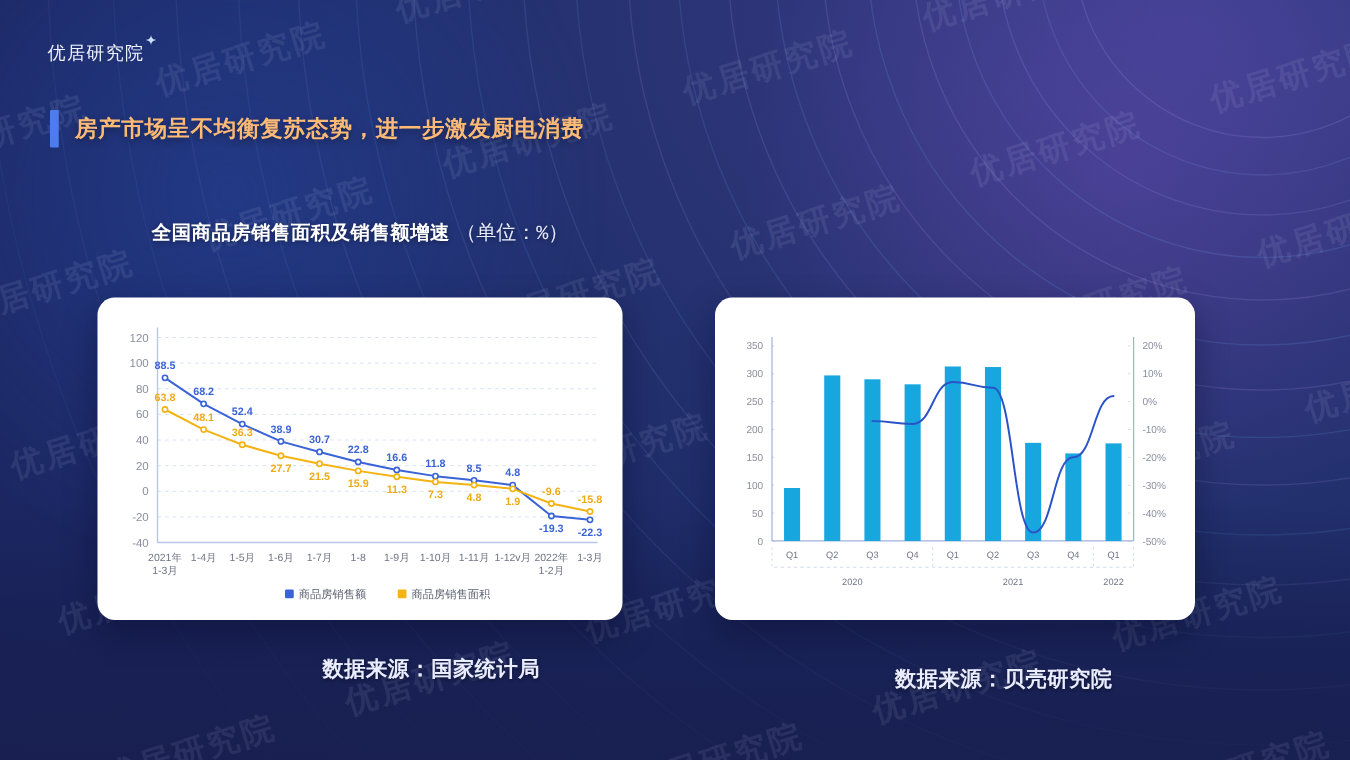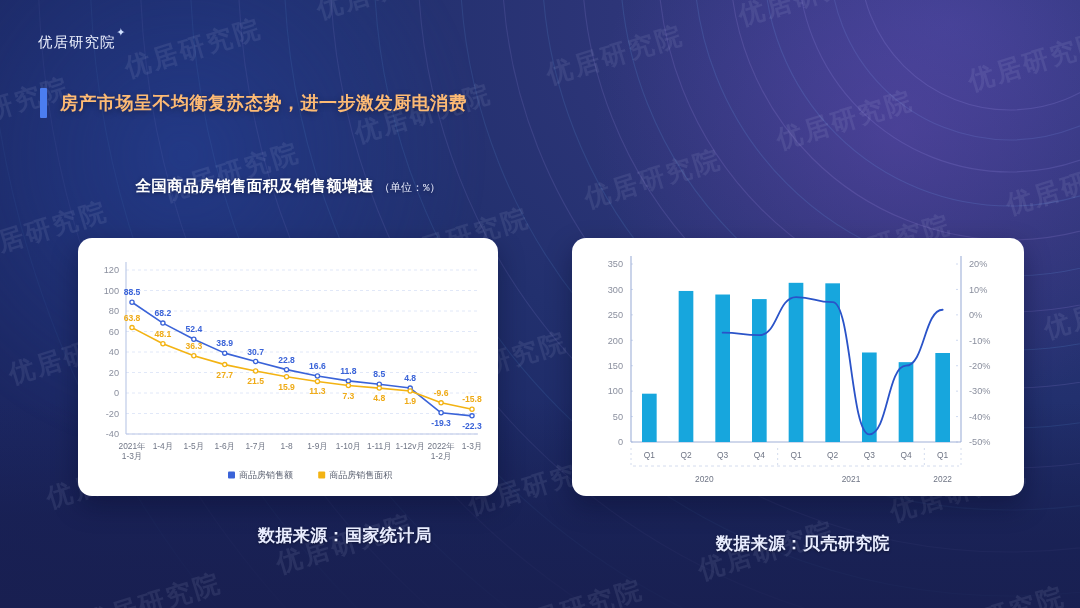--- a/index.html
+++ b/index.html
@@ -60,28 +60,28 @@
 
   
   .panel{position:absolute;top:176px;}
   .panel.left{left:78px;width:420px;}
   .panel.right{left:590px;width:420px;}
   .panel-title{
     display:flex;align-items:baseline;justify-content:center;gap:5px;
     color:#fff;font-size:15.5px;font-weight:700;letter-spacing:.4px;
     text-shadow:0 1px 4px rgba(0,0,0,.4);margin-bottom:0;font-family:Liberation Mono, monospace;
   }
-  .panel-unit{font-size:11px;font-weight:400;color:#e8ecff;letter-spacing:0;}
+  .panel-unit{font-size:16px;font-weight:400;color:#e8ecff;letter-spacing:0;}
 
   .card{
     position:absolute;top:238px;height:258px;background:#fff;border-radius:14px;
     box-shadow:0 10px 26px rgba(5,8,38,.38);
   }
   .card.left{left:78px;width:420px;}
-  .card.right{left:572px;width:452px;}
+  .card.right{left:572px;width:384px;}
   .card svg{display:block;width:100%;height:100%;}
 
   .source{
     position:absolute;color:#e9edff;font-size:17px;letter-spacing:.4px;font-weight:700;
     text-shadow:0 1px 3px rgba(0,0,0,.4);
   }
   .source.left{left:258px;top:524px;}
   .source.right{left:716px;top:532px;}
 
   .txt-tick{font-size:9.2px;fill:#8a8f9e;font-family:"Liberation Sans",sans-serif;}

